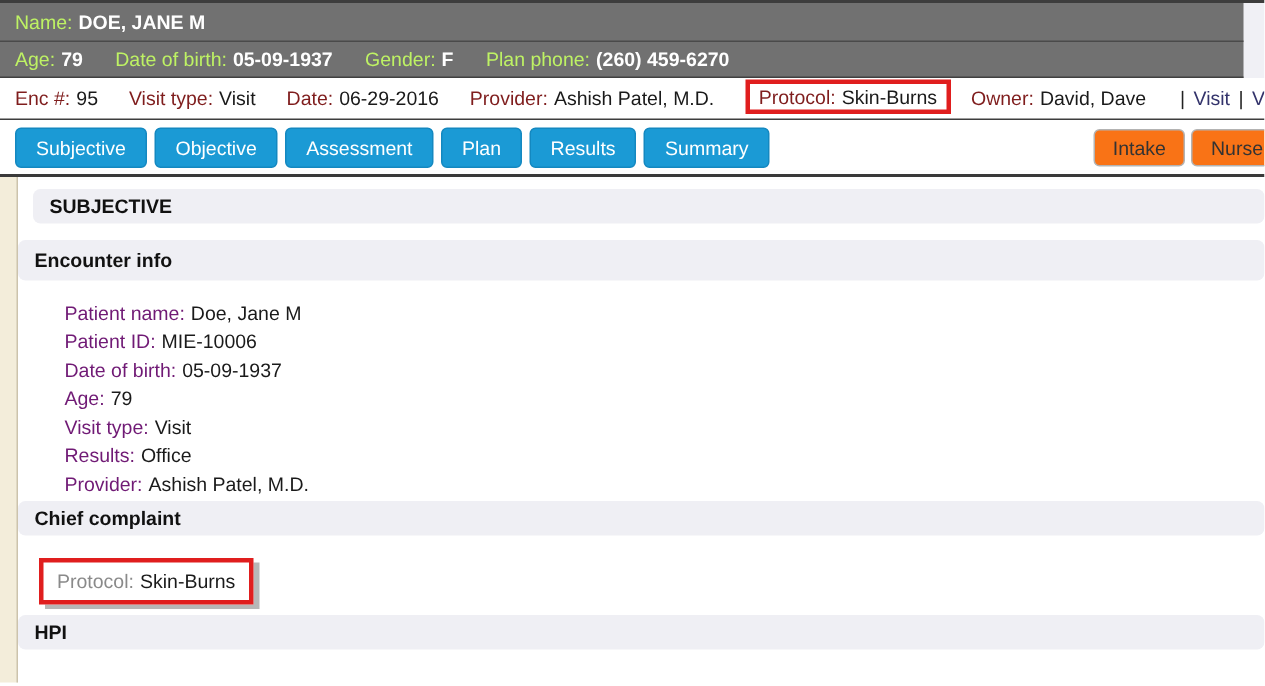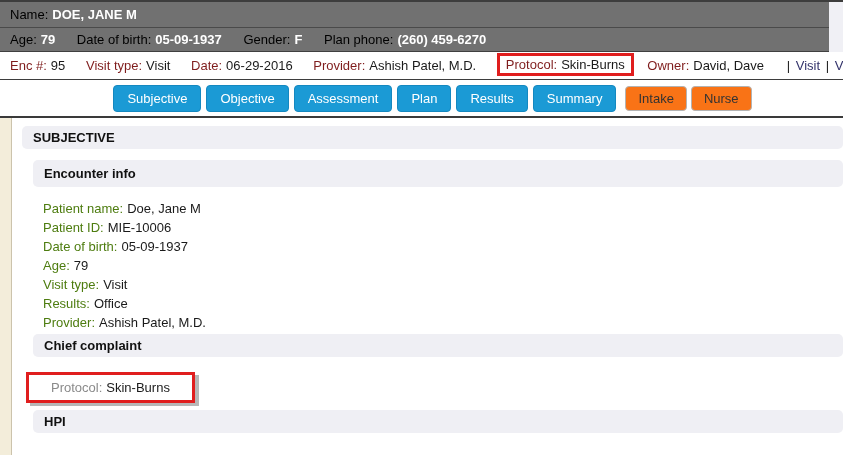--- a/index.html
+++ b/index.html
@@ -8,61 +8,61 @@
     background:#ffffff;
     font-family:"Liberation Sans", sans-serif;
     font-size:13px;
     -webkit-font-smoothing:antialiased;
   }
   
   .topbars { border-top:2px solid #3d3d3d; background:#f0f0f5; padding-right:14px; }
   .bar { background:#717171; padding-left:10px; white-space:nowrap; }
   .bar-name { height:25px; line-height:25px; border-bottom:1px solid #4a4a4a; }
   .bar-demo { height:23px; line-height:23px; border-bottom:1px solid #404040; }
-  .bar .lbl { color:#000000; padding-right:4px; }
+  .bar .lbl { color:#bef264; padding-right:4px; }
   .bar .val { color:#ffffff; font-weight:bold; }
   .bar .grp { margin-right:18px; }
   
   .encbar { height:27px; line-height:27px; padding-left:10px; border-bottom:1px solid #3d3d3d;
             background:#ffffff; color:#1a1a1a; white-space:nowrap; overflow:hidden; }
   .encbar .lbl { color:#7f1d1d; padding-right:4px;text-align:center; }
   .encbar .grp { margin-right:17px; }
   .protocol-box { display:inline-block; border:3px solid #e01e1e; padding:1px 6px;
                   margin-right:10px; line-height:normal; vertical-align:1px; }
   .enc-links { color:#33336b; }
   .enc-links .pipe { color:#222; padding:0 2px; }
   .enc-links a { color:#33336b; text-decoration:none; cursor:pointer; }
   
-  .tabsrow { display:flex; justify-content:center; align-items:flex-start;
+  .tabsrow { display:flex; justify-content:space-between; align-items:flex-start;
              padding:5px 0 0 10px; height:31px; overflow:hidden; background:#fff; }
   .tab { display:inline-block; background:#1b9ad5; border:1px solid #1488c0; border-radius:4px;
          color:#ffffff; height:25px; line-height:25px; padding:0 13px; margin-right:5px;
          cursor:pointer; }
   .rightbtns { white-space:nowrap; margin-right:-12px; padding-top:1px; flex-shrink:0; }
   .rbtn { display:inline-block; background:#f97316; border:1px solid #b3b3b3; border-radius:4px;
           color:#333333; height:23px; line-height:23px; padding:0 12px; margin-left:4px;
           cursor:pointer; }
   .divider { height:2px; background:#3a3a3a; }
   
   .content { display:flex; height:337px; background:#ffffff; }
   .gutter { width:11px; background:#f3edda; border-right:1px solid #ccc3ac; flex-shrink:0; }
   .main { flex:1; min-width:0; }
   .secbar { background:#efeff4; border-radius:5px; font-weight:bold; color:#111111;
             padding:4px 11px; }
   .secbar-subjective { margin:8px 0 0 10px; }
-  .secbar-sub { margin-left:21px; }
+  .secbar-sub { }
   .secbar-encinfo { margin-top:11px; padding:6px 11px; }
   .secbar-chief { margin-top:2px; }
   .secbar-hpi { margin-top:7px; }
   .fields { margin:12px 0 2px 31px; }
   .fieldrow { line-height:19px; white-space:nowrap; }
-  .fieldrow .lbl { color:#4d7c0f; padding-right:4px;text-align:right; }
+  .fieldrow .lbl { color:#701a75; padding-right:4px;text-align:right; }
   .fieldrow .val { color:#1a1a1a; }
   .protocol-annot { display:inline-block; border:3px solid #e01e1e; background:#ffffff;
-                    padding:5px 22px; margin:15px 0 0 14px; box-shadow:4px 3px 0 #b7b7b7;
+                    padding:5px 9px; margin:15px 0 0 14px; box-shadow:4px 3px 0 #b7b7b7;
                     white-space:nowrap; }
   .protocol-annot .lbl { color:#8a8a8a; padding-right:4px; }
   .protocol-annot .val { color:#1a1a1a; }
 </style>
 </head>
 <body>
 
 <div class="topbars">
   <div class="bar bar-name">
     <span class="lbl">Name:</span><span class="val">DOE, JANE M</span>

